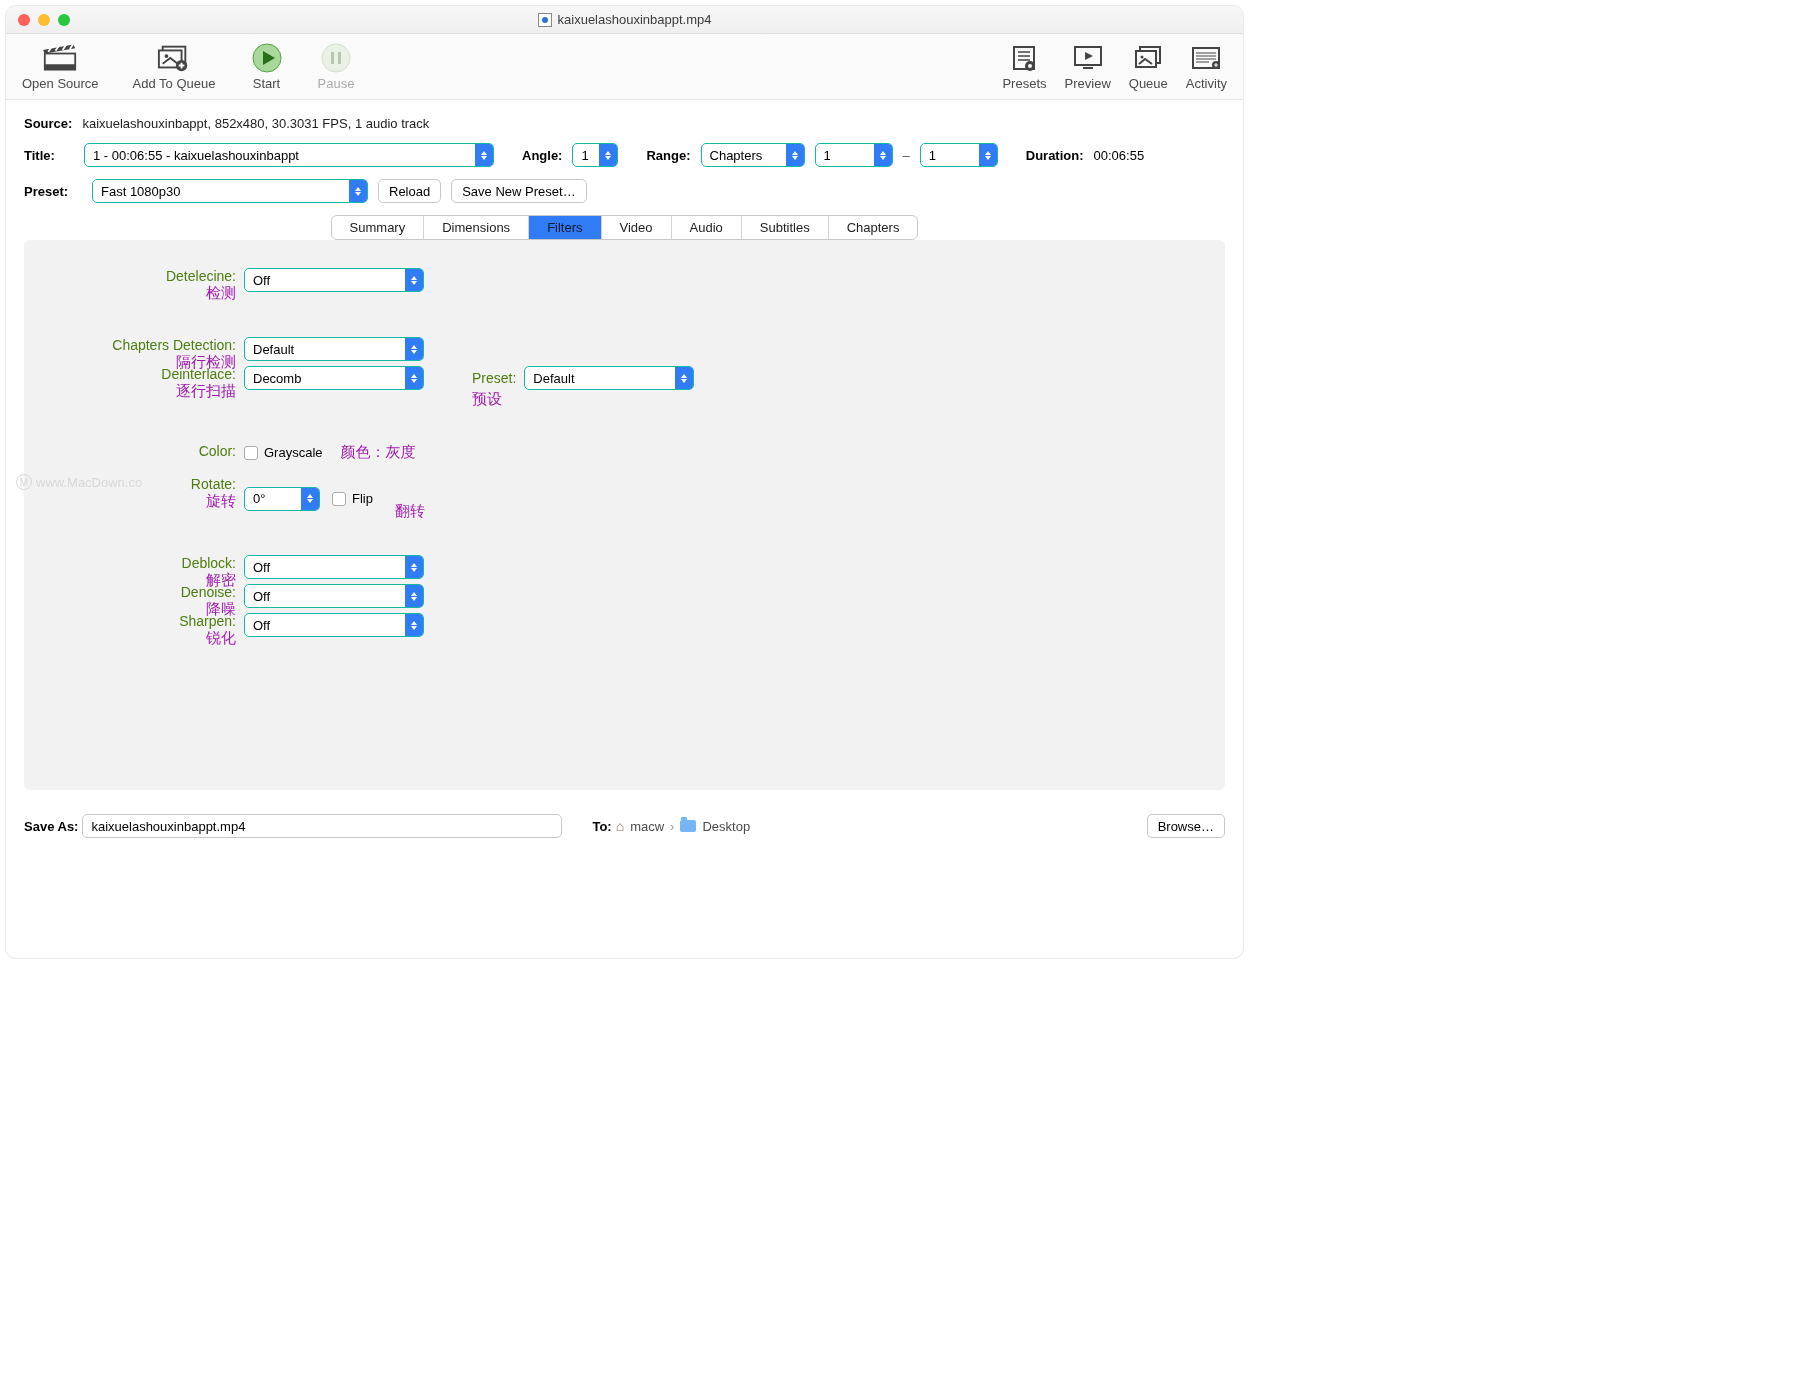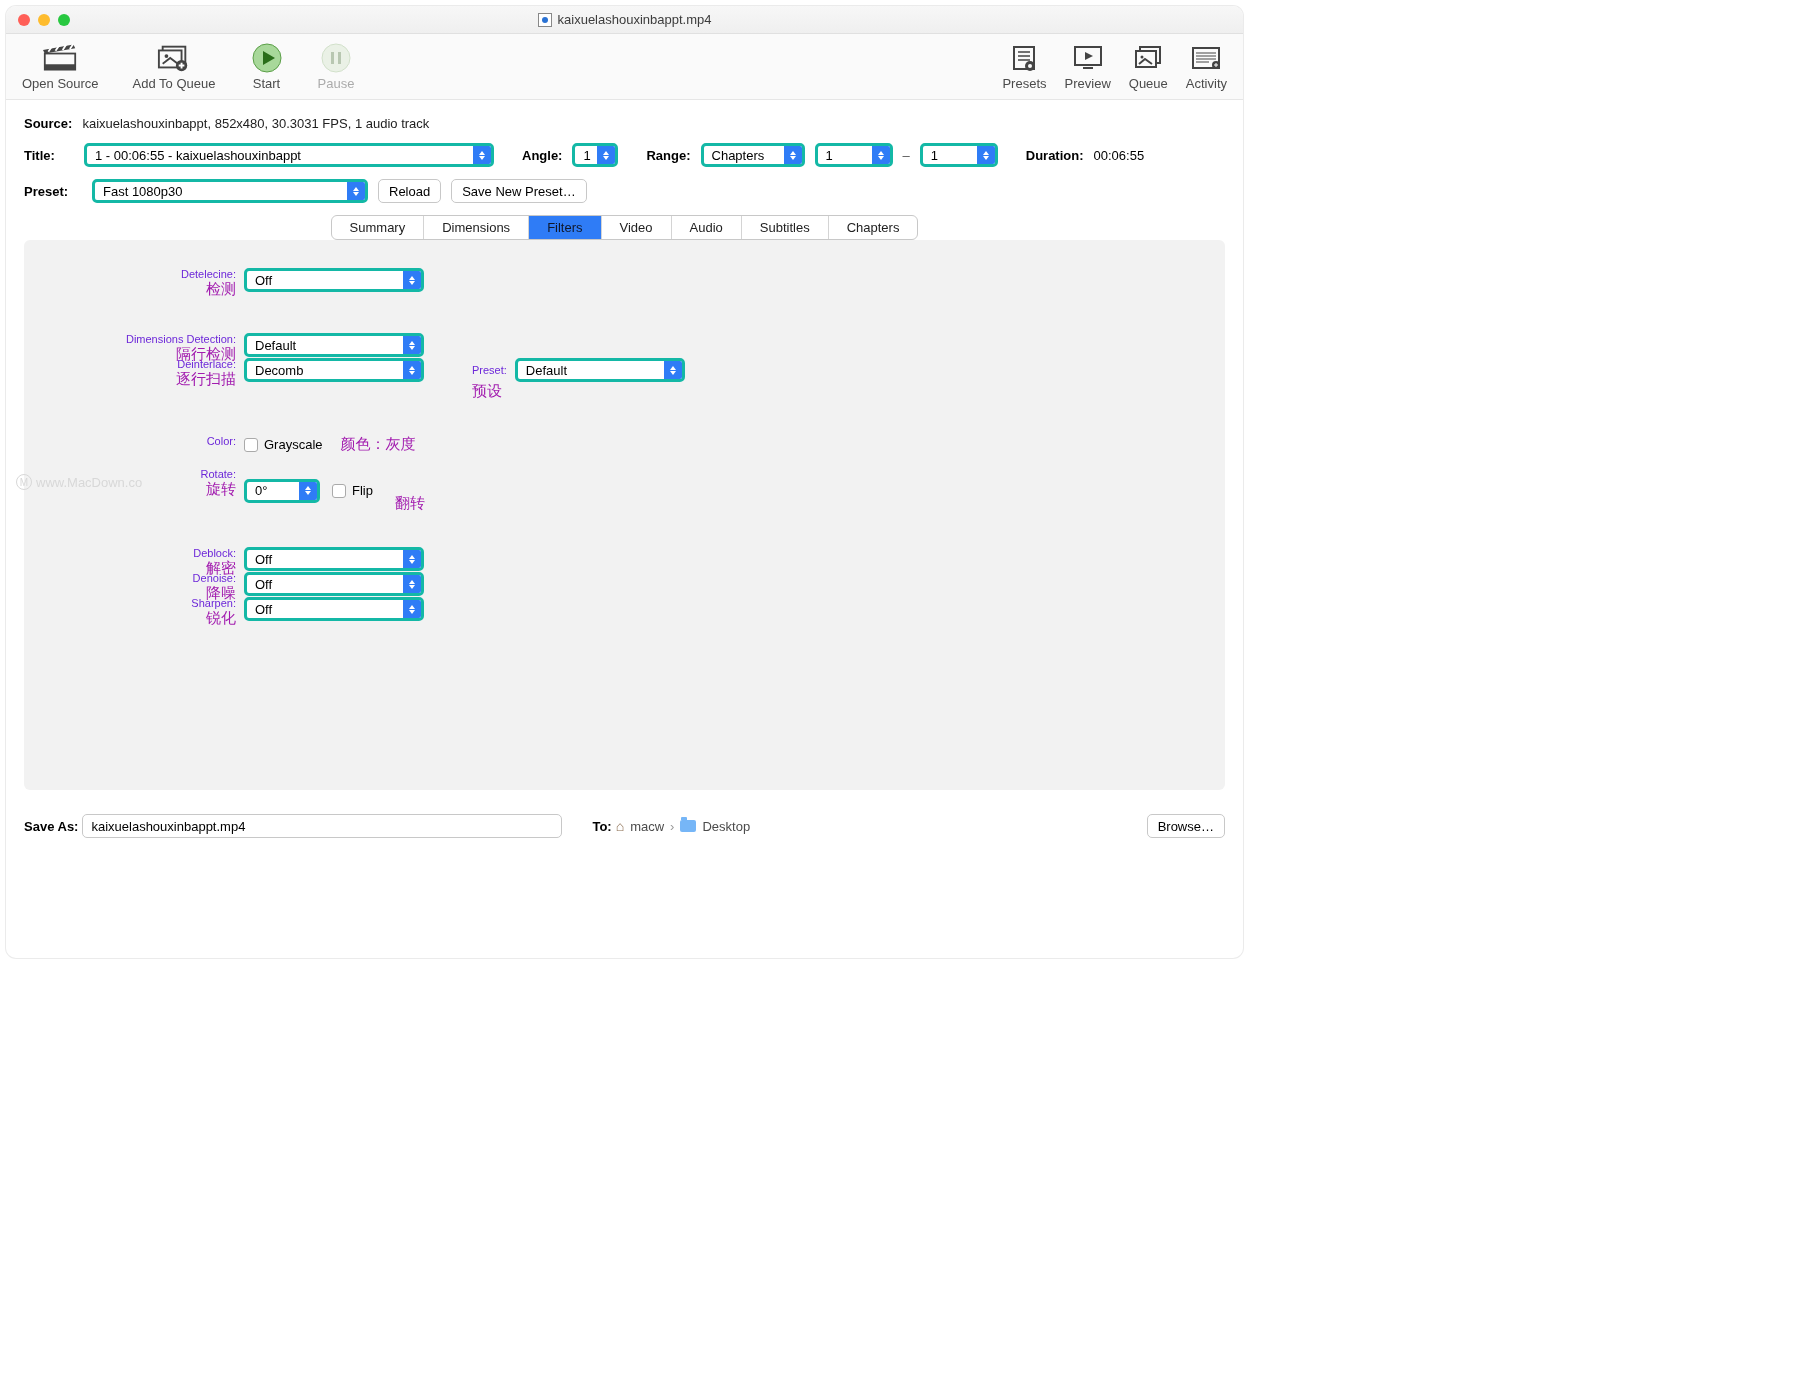--- a/index.html
+++ b/index.html
@@ -17,37 +17,37 @@
 .toolbar { display: flex; align-items: flex-end; padding: 10px 16px 8px 16px; border-bottom: 1px solid #e6e6e6; background: #fafafa; }
 .tb-left { display: flex; gap: 34px; }
 .tb-right { margin-left: auto; display: flex; gap: 18px; }
 .tb-item { display: flex; flex-direction: column; align-items: center; gap: 4px; color: #4b4b4b; font-size: 13px; }
 .tb-item .ic { width: 34px; height: 28px; display: flex; align-items: center; justify-content: center; }
 .tb-item.disabled { opacity: 0.45; }
 .content { padding: 16px 18px 12px 18px; }
 .row { display: flex; align-items: center; gap: 10px; margin-bottom: 12px; }
 .lbl { font-weight: 600; font-size: 13px; }
 .source-text { font-size: 13px; color: #222; }
-.select { display: inline-flex; align-items: center; background: #fff; border: 3px solid #14b8a6; border-radius: 5px; height: 24px; font-size: 13px; padding: 0 0 0 8px; overflow: hidden; }
+.select { display: inline-flex; align-items: center; background: #fff; border: 1px solid #14b8a6; border-radius: 5px; height: 24px; font-size: 13px; padding: 0 0 0 8px; overflow: hidden; }
 .select .txt { flex: 1; white-space: nowrap; overflow: hidden; }
 .select .arr { width: 18px; align-self: stretch; background: #2f7cf6; display: flex; flex-direction: column; align-items: center; justify-content: center; gap: 0; }
 .select .arr::before { content:""; border-left:3px solid transparent; border-right:3px solid transparent; border-bottom:4px solid #fff; margin-bottom:1px; }
 .select .arr::after { content:""; border-left:3px solid transparent; border-right:3px solid transparent; border-top:4px solid #fff; }
 .btn { background: #fff; border: 1px solid #c8c8c8; border-radius: 5px; height: 24px; padding: 0 10px; font-size: 13px; display: inline-flex; align-items: center; }
 .dash { color: #555; }
 .tabbar { display: flex; justify-content: center; margin-top: 8px; margin-bottom: 0; }
 .tabs { display: flex; border: 1px solid #c8c8c8; border-radius: 6px; overflow: hidden; background: #fff; }
 .tab { padding: 4px 18px; font-size: 13px; border-right: 1px solid #d4d4d4; color: #222; }
 .tab:last-child { border-right: none; }
 .tab.active { background: #2f7cf6; color: #0f172a; }
 .panel { background: #f2f2f2; border-radius: 6px; padding: 28px 20px 40px 20px; min-height: 550px; }
 .filters { display: flex; flex-direction: column; gap: 8px; }
 .frow { display: flex; align-items: flex-start; }
 .flbl-col { width: 200px; display: flex; flex-direction: column; align-items: flex-end; padding-right: 8px; }
-.flbl { font-size: 11px; color: #6d28d9; text-align: right; }
+.flbl { font-size: 14px; color: #4d7c0f; text-align: right; }
 .anno { color: #a21caf; font-size: 15px; font-weight: 500; margin-top: 0; }
 .fctrl { display: flex; align-items: center; gap: 12px; }
 .fctrl2 { margin-left: 30px; display: flex; flex-direction: column; }
 .fctrl2 .flbl { text-align: left; }
 .checkbox { width: 14px; height: 14px; border: 1px solid #aaa; border-radius: 3px; background: #fff; }
 .cb-wrap { display: flex; align-items: center; gap: 6px; }
 .spacer { height: 18px; }
 .bottom { padding: 12px 18px 18px 18px; display: flex; align-items: center; gap: 4px; }
 .input { border: 1px solid #c8c8c8; border-radius: 5px; height: 24px; padding: 0 8px; font-size: 13px; background: #fff; }
 .path { display: flex; align-items: center; gap: 6px; color: #4b4b4b; font-size: 13px; }
@@ -247,21 +247,21 @@
               <span class="txt">Off</span>
                 <span class="arr"></span>
             </div>
           </div>
         </div>
 
         <div class="spacer"></div>
 
         <div class="frow">
           <div class="flbl-col">
-            <span class="flbl">Dimensions Detection:</span>
+            <span class="flbl">Chapters Detection:</span>
             <span class="anno">隔行检测</span>
           </div>
           <div class="fctrl">
             <div class="select" style="width:180px">
               <span class="txt">Default</span>
                 <span class="arr"></span>
             </div>
           </div>
         </div>
 

